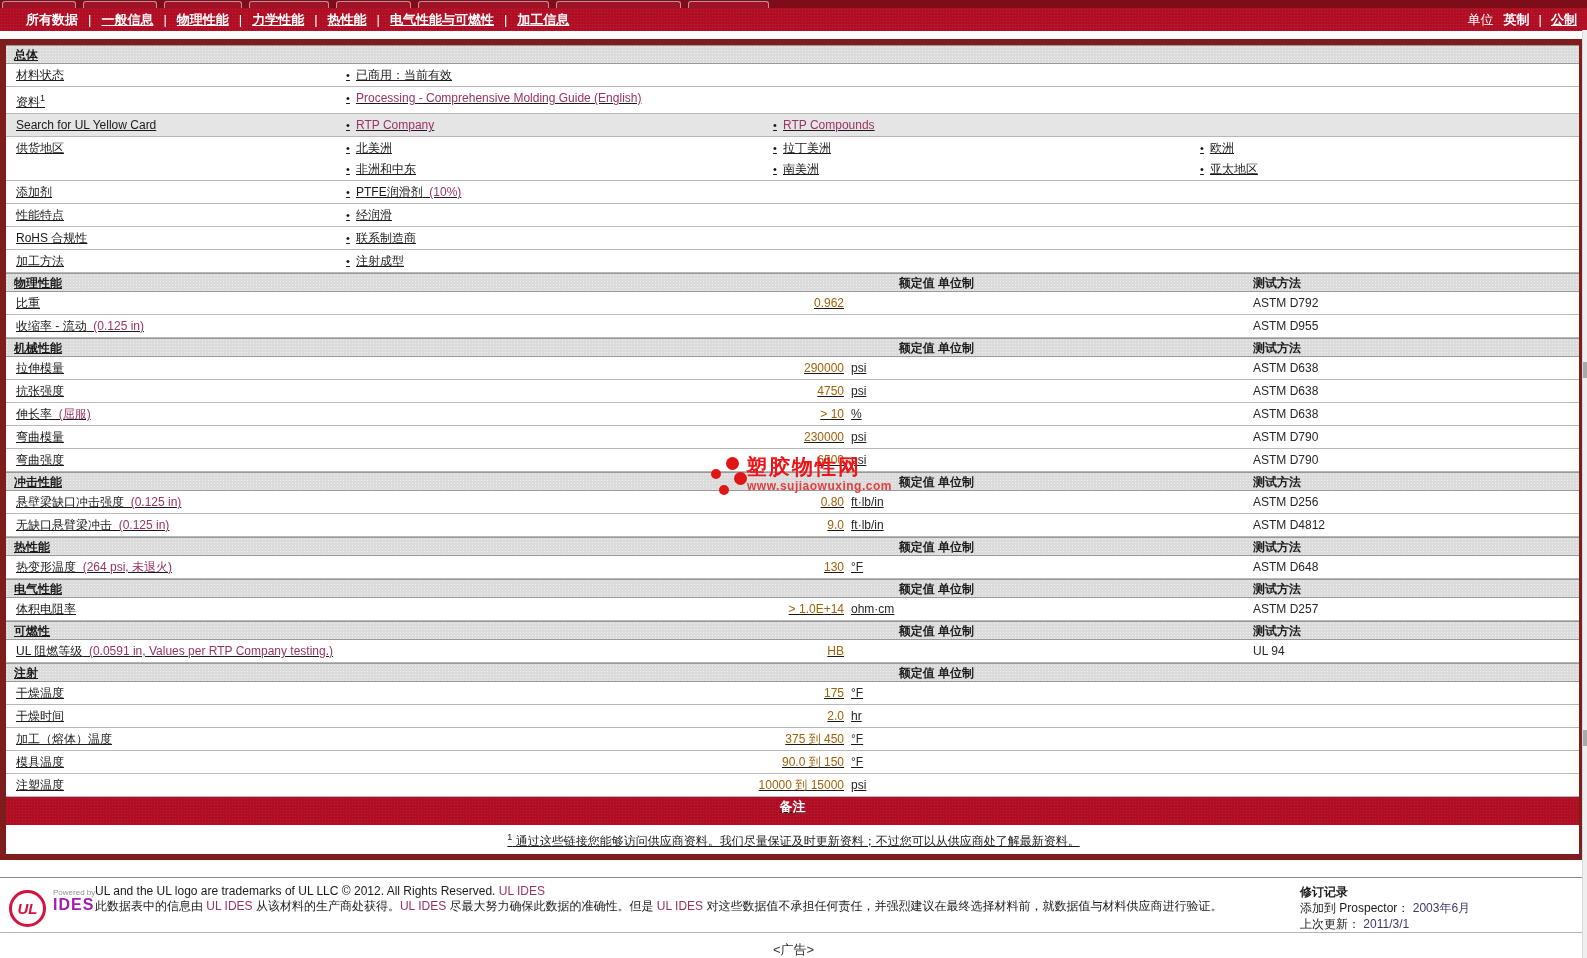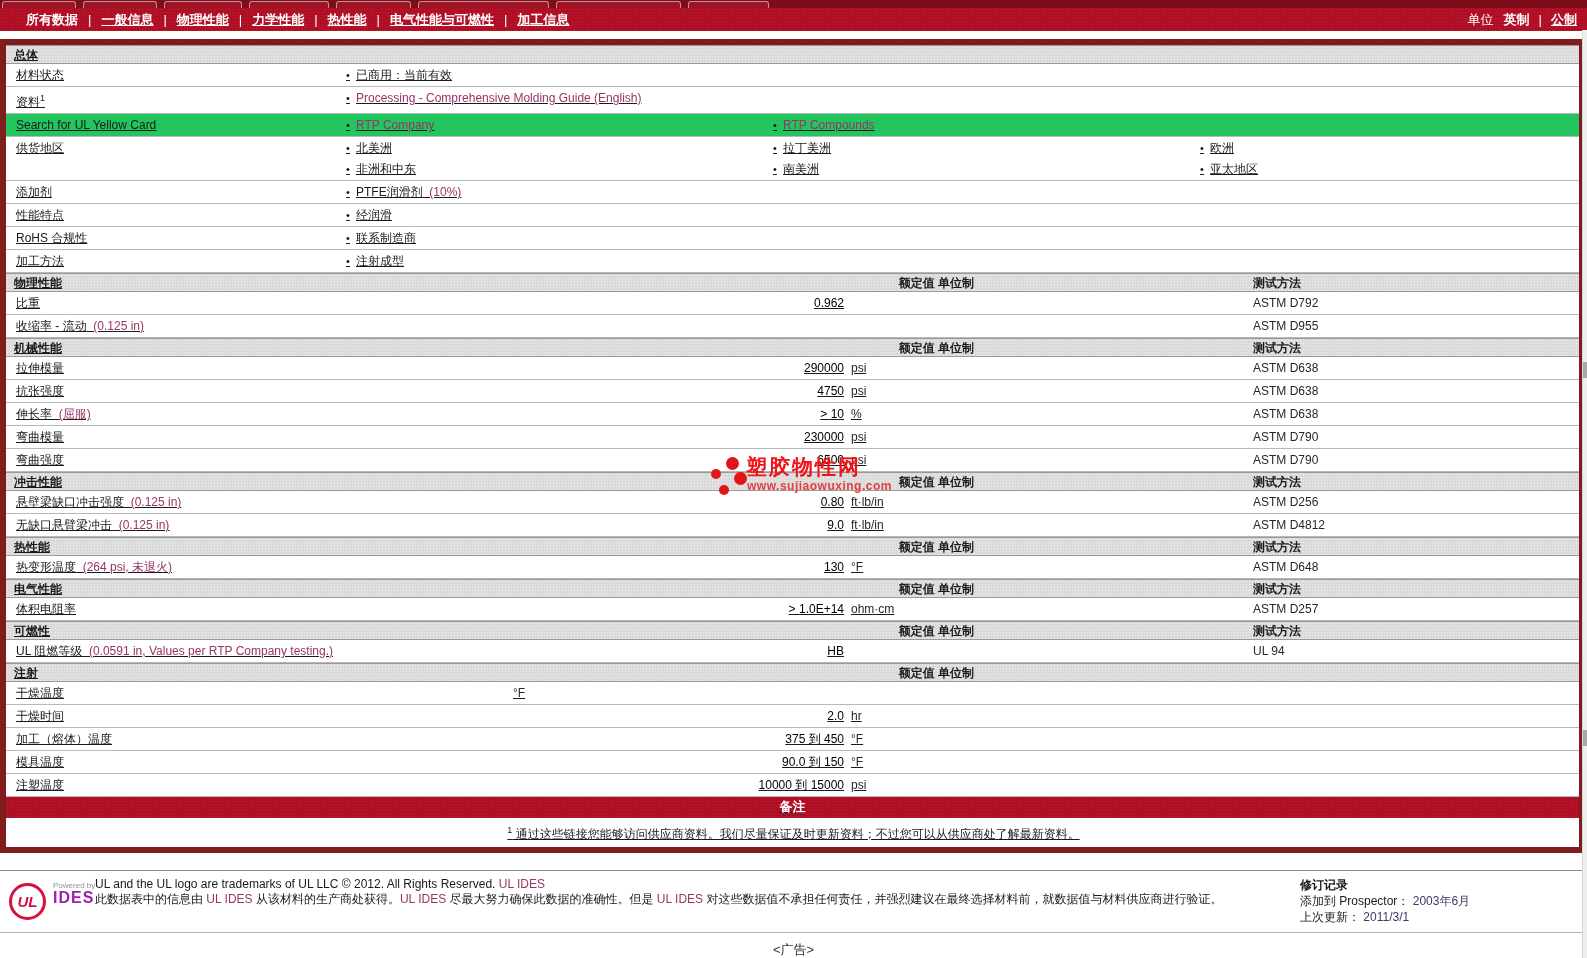--- a/index.html
+++ b/index.html
@@ -25,37 +25,37 @@
 
   
   .sheet { margin-top:8px; width:1585px; border:6px solid #7f1d1d; font-size:12px;text-decoration:underline; }
   .sec-hdr { position:relative; height:19px; line-height:18px; background:#dbdbdb;
              background-image:radial-gradient(rgba(255,255,255,.55) 1px,transparent 1px); background-size:3px 3px;
              border-top:1px solid #999; border-bottom:1px solid #999; font-weight:bold; padding-left:8px; }
   .colhdr-val { position:absolute; left:500px; width:468px; text-align:right; font-weight:bold; }
   .colhdr-mth { position:absolute; left:1247px; font-weight:bold; }
 
   .grow { position:relative; display:flex; border-bottom:1px solid #b8b8b8; min-height:23px; line-height:21px; padding-top:1px;gap:12px; }
-  .grow.hl { background:#22c55e; }
+  .grow.hl { background:#e5e5e5; }
   .glabel { width:322px; padding-left:10px; flex:none; }
   .gcol { width:415px; flex:none; }
   .bitem { display:flex; }
   .bullet { width:16px; text-align:center; flex:none; font-size:11px; color:#111; }
   .mlink { color:#993366; text-decoration:none; cursor:pointer; }
   .cond { color:#993366; }
   sup { font-size:9px; }
 
   .prow { position:relative; display:flex; border-bottom:1px solid #b8b8b8; height:23px; line-height:21px; padding-top:1px; }
   .plabel { width:500px; padding-left:10px; flex:none; white-space:nowrap; }
   .pval { width:435px; flex:none; display:flex; }
-  .pval .v { flex:1; text-align:right; color:#000000; white-space:nowrap; }
+  .pval .v { flex:1; text-align:right; color:#a16207; white-space:nowrap; }
   .pval .u { margin-left:7px; width:90px; color:#26262c; white-space:nowrap; }
   .pmth { position:absolute; left:1247px; color:#26262c; }
 
-  .notes-bar { height:21px; line-height:20px; background:#b00e25; background-image:radial-gradient(rgba(255,255,255,.08) 1px,transparent 1px); background-size:3px 3px;
+  .notes-bar { height:28px; line-height:20px; background:#b00e25; background-image:radial-gradient(rgba(255,255,255,.08) 1px,transparent 1px); background-size:3px 3px;
                color:#fff; font-weight:bold; text-align:center; font-size:13px; }
   .footnote { min-height:25px; padding:3px 8px 4px 10px; line-height:18px;text-align:center; }
 
   
   .watermark { position:absolute; left:706px; top:451px; width:190px; height:48px; z-index:5; pointer-events:none; }
   .wdot { position:absolute; border-radius:50%; background:#e01515; }
   .wd1 { left:20px; top:6px;  width:13px; height:13px; }
   .wd2 { left:5px;  top:18px; width:10px; height:10px; }
   .wd3 { left:28px; top:21px; width:13px; height:13px; }
   .wd4 { left:13px; top:34px; width:10px; height:10px; }
@@ -323,20 +323,21 @@
           <div class="pval">
             <span class="v">HB</span>
             <span class="u"></span>
           </div>
           <div class="pmth">UL 94</div>
         </div>
         <div class="sec-hdr"><span>注射</span><span class="colhdr-val">额定值 单位制</span></div>
         <div class="prow">
           <div class="plabel">干燥温度</div>
           <div class="pval">
+            <span class="v">175</span>
             <span class="u">°F</span>
           </div>
         </div>
         <div class="prow">
           <div class="plabel">干燥时间</div>
           <div class="pval">
             <span class="v">2.0</span>
             <span class="u">hr</span>
           </div>
         </div>

